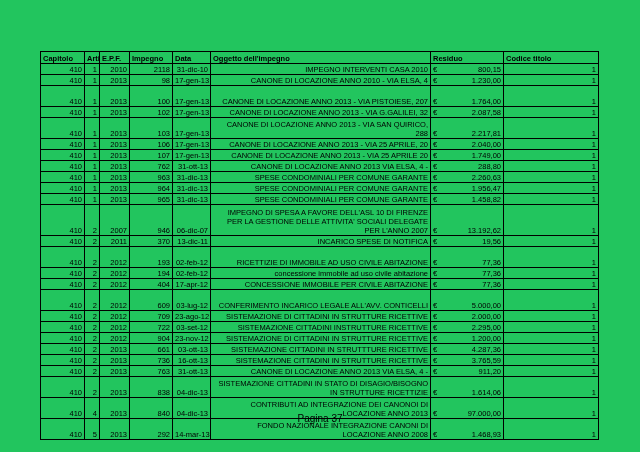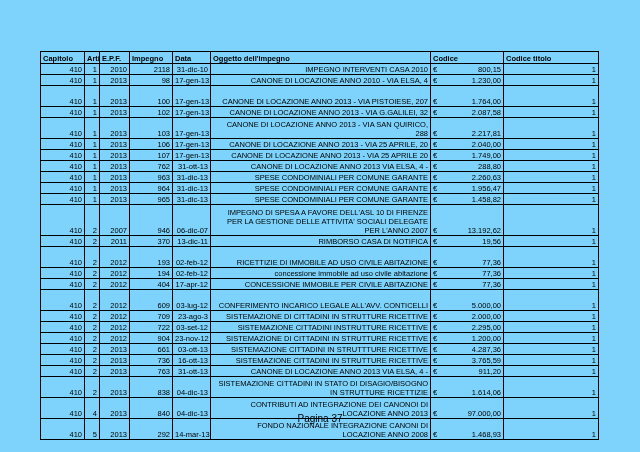--- a/index.html
+++ b/index.html
@@ -1,17 +1,17 @@
 <!DOCTYPE html>
 <html><head>
 <meta charset="utf-8">
 <style>
   html,body{margin:0;padding:0;background:#ffffff;}
   body{width:640px;height:452px;font-family:"Liberation Sans",sans-serif;color:#000;}
-  .page{position:relative;width:640px;height:452px;background:#7dd3fc;overflow:hidden;}
+  .page{position:relative;width:640px;height:452px;background:#22c55e;overflow:hidden;}
   table{position:absolute;left:40px;top:51px;width:558px;border-collapse:collapse;table-layout:fixed;
         font-size:7.5px;line-height:9px;color:#000;}
   col.col-capitolo{width:44px}
   col.col-arti{width:15px}
   col.col-epf{width:30px}
   col.col-impegno{width:43px}
   col.col-data{width:38px}
   col.col-oggetto{width:220px}
   col.col-residuo{width:73px}
   col.col-codice{width:95px}
@@ -41,21 +41,21 @@
         <col class="col-codice">
     </colgroup>
     <thead>
       <tr id="header-row">
           <th>Capitolo</th>
           <th>Arti</th>
           <th>E.P.F.</th>
           <th>Impegno</th>
           <th>Data</th>
           <th>Oggetto dell'impegno</th>
-          <th>Codice</th>
+          <th>Residuo</th>
           <th>Codice titolo</th>
         </tr>
     </thead>
     <tbody id="table-body">
         <tr class="h1">
           <td class="num">410</td>
           <td class="num">1</td>
           <td class="num">2010</td>
           <td class="num">2118</td>
           <td class="num">31-dic-10</td>
@@ -232,21 +232,21 @@
             </div>
           </td>
           <td class="num">1</td>
         </tr>
         <tr class="h1">
           <td class="num">410</td>
           <td class="num">2</td>
           <td class="num">2011</td>
           <td class="num">370</td>
           <td class="num">13-dic-11</td>
-          <td class="oggetto">RIMBORSO CASA DI NOTIFICA</td>
+          <td class="oggetto">INCARICO SPESE DI NOTIFICA</td>
           <td class="residuo">
             <div class="euro-wrap">
               <span>€</span>
               <span>19,56</span>
             </div>
           </td>
           <td class="num">1</td>
         </tr>
         <tr class="h2">
           <td class="num">410</td>
@@ -306,21 +306,21 @@
               <span>5.000,00</span>
             </div>
           </td>
           <td class="num">1</td>
         </tr>
         <tr class="h1">
           <td class="num">410</td>
           <td class="num">2</td>
           <td class="num">2012</td>
           <td class="num">709</td>
-          <td class="num">23-ago-3</td>
+          <td class="num">23-ago-12</td>
           <td class="oggetto">SISTEMAZIONE DI CITTADINI IN STRUTTURE RICETTIVE</td>
           <td class="residuo">
             <div class="euro-wrap">
               <span>€</span>
               <span>2.000,00</span>
             </div>
           </td>
           <td class="num">1</td>
         </tr>
         <tr class="h1">

